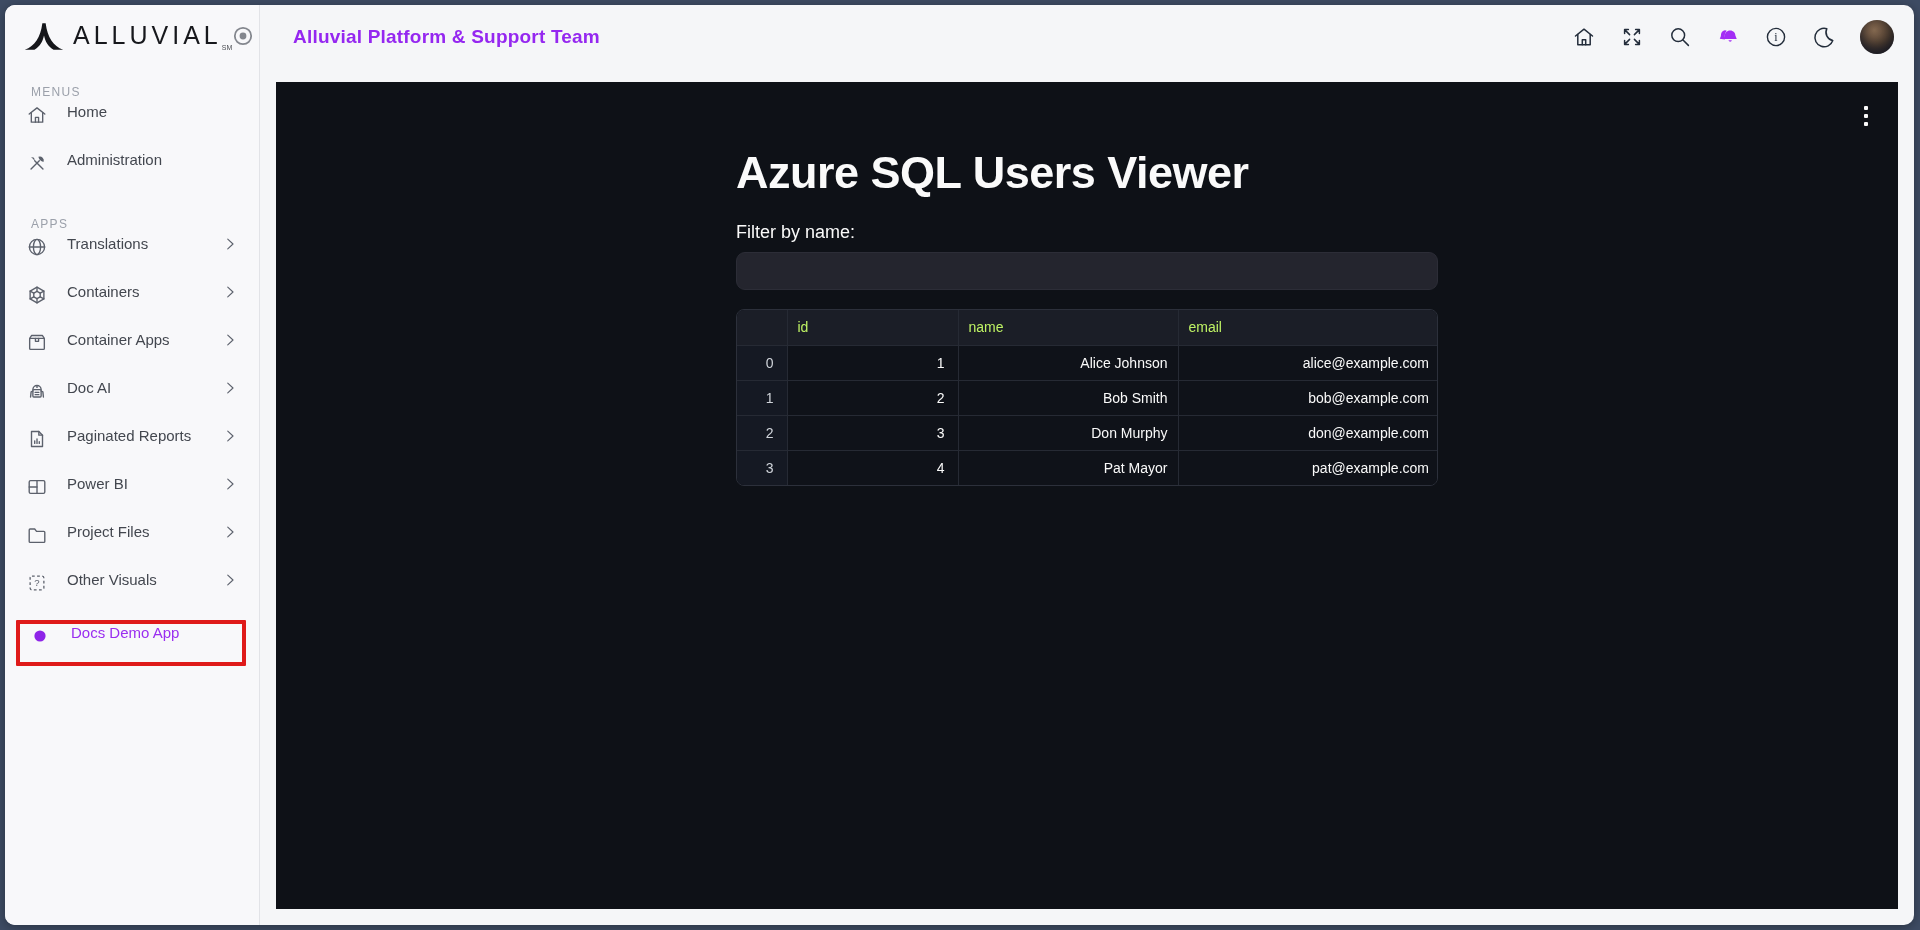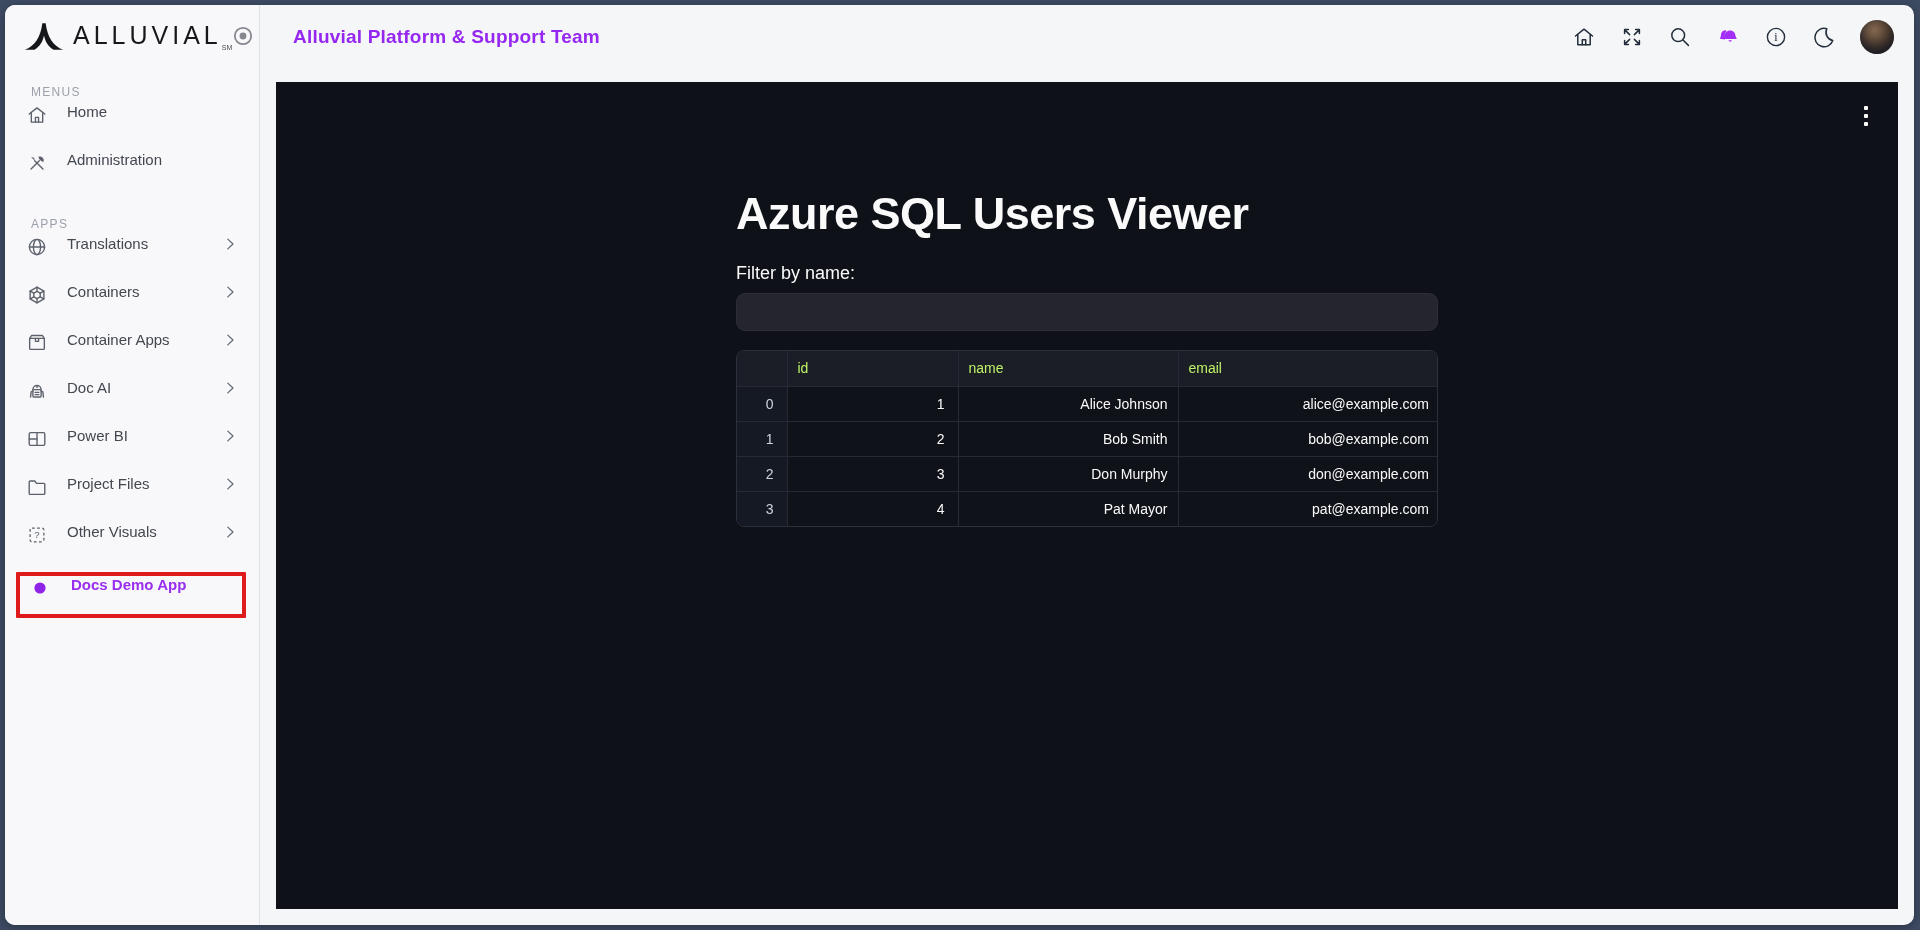--- a/index.html
+++ b/index.html
@@ -34,42 +34,42 @@
     color: #9ba0aa; font-weight: 400;
   }
   .nav-item {
     height: 48px; display: flex; align-items: flex-start; padding: 0 20px;
     color: #43474f; font-size: 15px; cursor: pointer; white-space: nowrap;
   }
   .nav-item .nav-icon { width: 24px; height: 24px; flex: 0 0 24px; margin-right: 18px; display: flex; align-items: center; justify-content: center; }
   .nav-item .chev { margin-left: auto; display: flex; }
   .nav-item.annotated {
     height: 46px; margin: 1px 13px 1px 11px; border: 4px solid #df1a1a;
-    padding: 0 10px 0 13px; color: #9a2ef0; border-radius: 1px; font-weight: bold;
+    padding: 0 10px 0 13px; color: #9a2ef0; border-radius: 1px;
   }
   .nav-item.annotated .nav-icon { width: 14px; flex: 0 0 14px; margin-right: 24px; }
   svg.line { stroke: #5c616c; stroke-width: 1.5; fill: none; stroke-linecap: round; stroke-linejoin: round; }
   
   .main { flex: 1; display: flex; flex-direction: column; min-width: 0; }
   .topbar { height: 63px; display: flex; align-items: center; padding: 0 20px 0 33px; }
   .topbar-title { font-size: 19px; font-weight: 700; color: #9527f0; letter-spacing: .2px; }
   .topbar-icons { margin-left: auto; display: flex; align-items: center; gap: 24px; }
   .tb-icon { width: 24px; height: 24px; cursor: pointer; display: flex; align-items: center; justify-content: center; }
   svg.tbline { stroke: #232d3b; stroke-width: 1.5; fill: none; stroke-linecap: round; stroke-linejoin: round; }
   .avatar {
     width: 34px; height: 34px; border-radius: 50%; cursor: pointer;
     background: radial-gradient(circle at 42% 30%, #83684f 0%, #6b5441 22%, #4a3a2d 48%, #2a211b 75%, #171210 100%);
     box-shadow: inset 0 -6px 10px rgba(20,28,48,.55);
   }
   
   .content { flex: 1; padding: 14px 16px 16px 16px; }
   .panel { width: 100%; height: 100%; background: #0e1117; position: relative; }
   .kebab { position: absolute; top: 22px; right: 28px; display: flex; flex-direction: column; gap: 4px; cursor: pointer; padding: 2px; }
   .kebab i { width: 4px; height: 4px; background: #fafafa; border-radius: 1px; display: block; }
-  .stage { width: 702px; margin: 0 auto; padding-top: 109px; }
+  .stage { width: 702px; margin: 0 auto; padding-top: 68px; }
   .app-title { color: #fafafa; font-size: 45px; font-weight: bold; line-height: 1; letter-spacing: -.5px; }
   .filter-label { margin-top: 27px; color: #fafafa; font-size: 18px; font-weight: 400; }
   .filter-input {
     margin-top: 9px; width: 100%; height: 38px; border-radius: 9px;
     background: #24252e; border: 1px solid #2c2d37; outline: none;
     color: #fafafa; font-size: 15px; padding: 0 14px;
     font-family: "Liberation Sans", sans-serif;
   }
   .table-wrap {
     margin-top: 19px; border: 1px solid #2c303b; border-radius: 8px; overflow: hidden;
@@ -191,20 +191,35 @@
             </svg>
         </span>
         <span>Doc AI</span>
         <span class="chev">
             <svg class="line" width="18" height="18" viewBox="0 0 24 24">
               <path d="M9 5.5 L16 12 L9 18.5"></path>
             </svg>
           </span>
       </div>
 
+      <div class="nav-item">
+        <span class="nav-icon">
+          <svg class="line" width="22" height="22" viewBox="0 0 24 24">
+              <path d="M6 3.8 H14 L18 7.8 V20.2 H6 Z"></path>
+              <path d="M14 3.8 V7.8 H18"></path>
+              <path d="M9.5 16.8 V14 M12 16.8 V11.8 M14.5 16.8 V15"></path>
+            </svg>
+        </span>
+        <span>Paginated Reports</span>
+        <span class="chev">
+            <svg class="line" width="18" height="18" viewBox="0 0 24 24">
+              <path d="M9 5.5 L16 12 L9 18.5"></path>
+            </svg>
+          </span>
+      </div>
 
       <div class="nav-item">
         <span class="nav-icon">
           <svg class="line" width="22" height="22" viewBox="0 0 24 24">
               <rect x="3.5" y="5" width="17" height="14" rx="1.5"></rect>
               <path d="M12 5 V19"></path>
               <path d="M3.5 12 H12"></path>
             </svg>
         </span>
         <span>Power BI</span>

